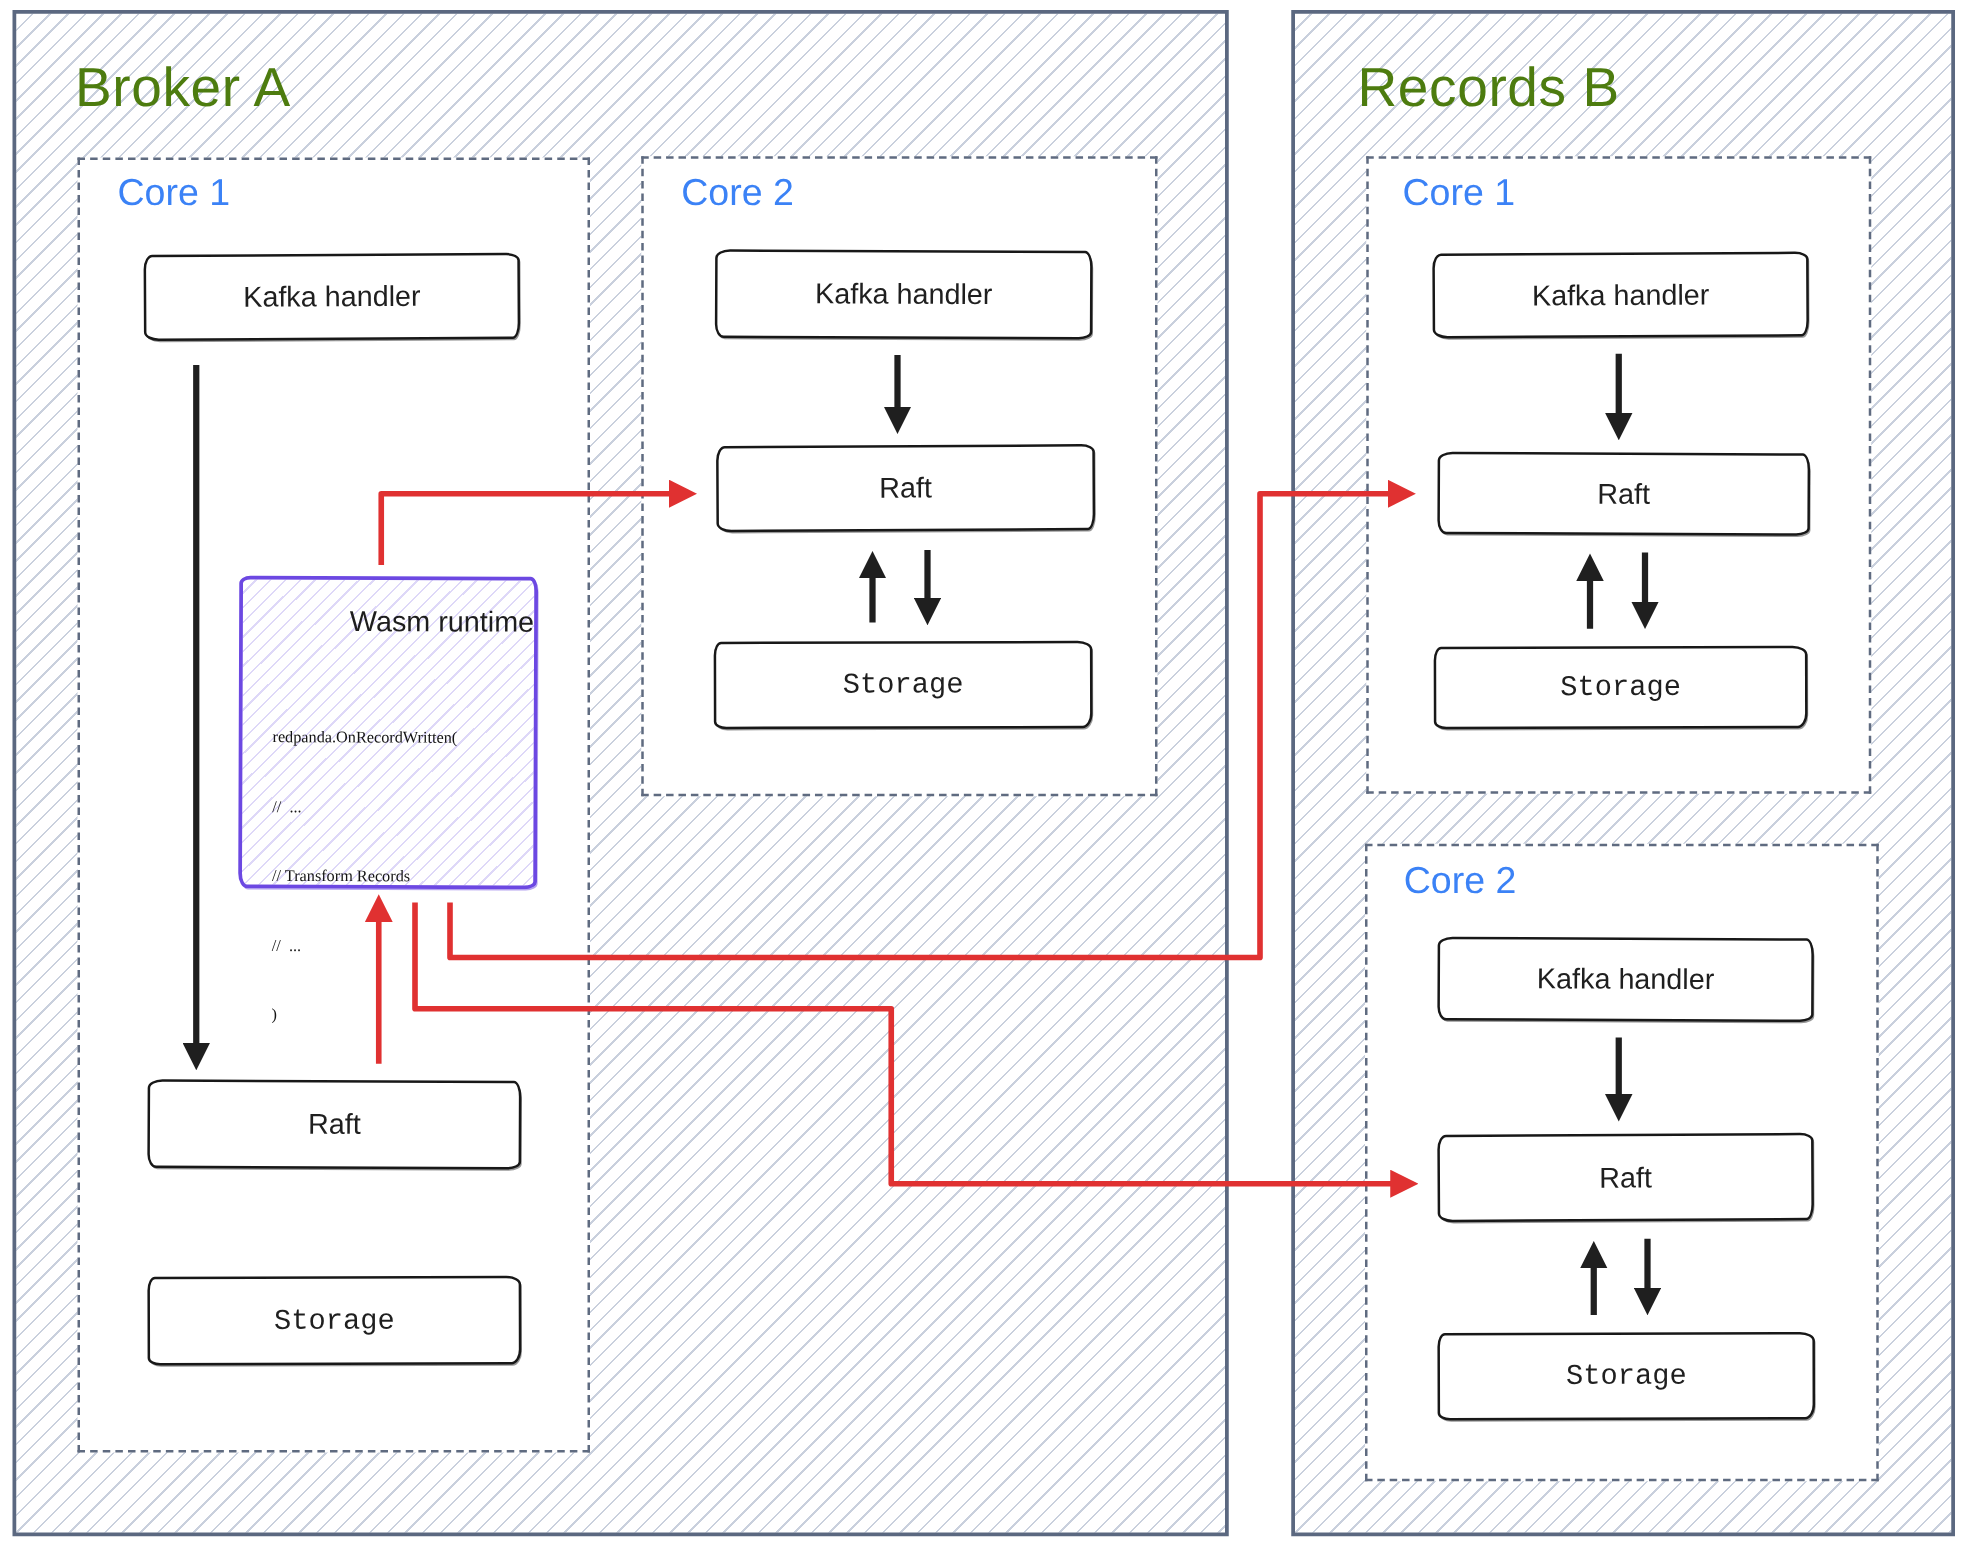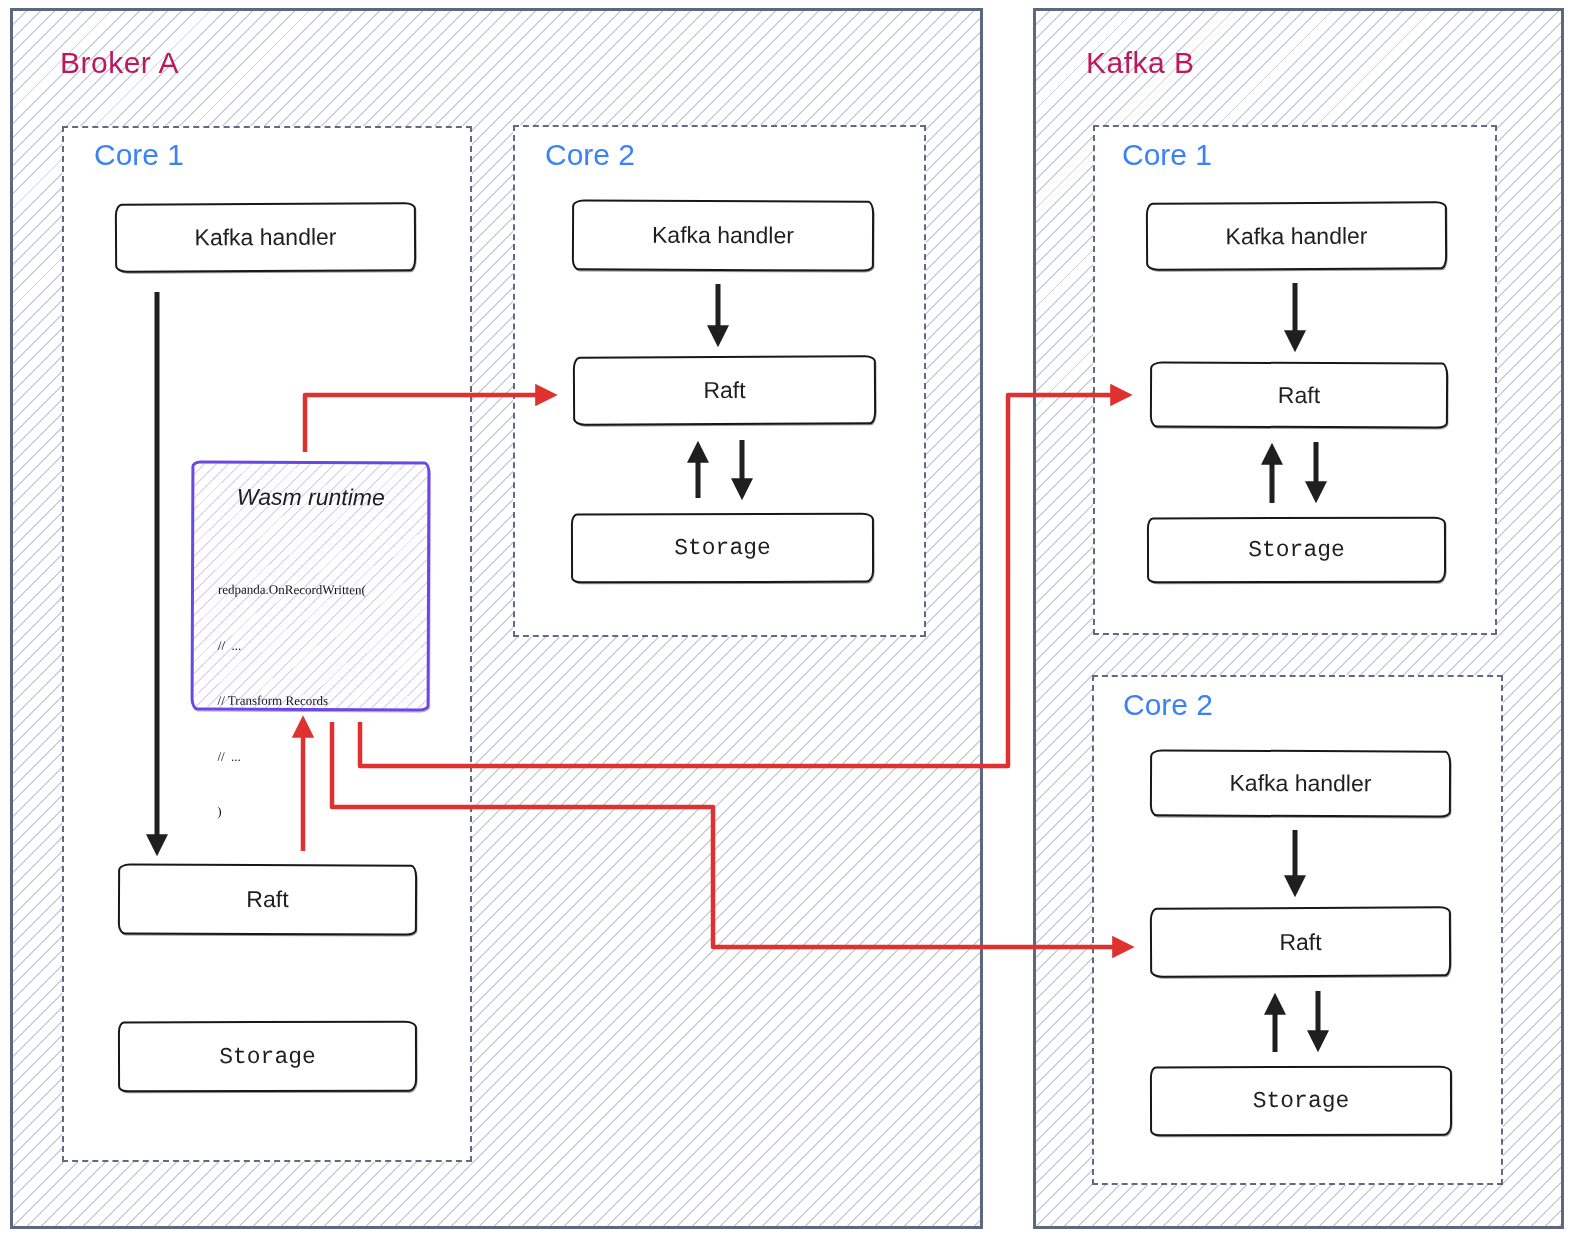--- a/index.html
+++ b/index.html
@@ -6,21 +6,21 @@
   #stage{
     position:relative;width:1573px;height:1242px;background:#ffffff;overflow:hidden;
     font-family:"Liberation Sans", sans-serif;color:#1d2129;
   }
   .broker{
     position:absolute;box-sizing:border-box;
     border:3px solid var(--broker-border,#5b6880);
     background:repeating-linear-gradient(135deg,#ffffff 0px,#ffffff 8.6px,var(--hatch,#c9d0dd) 8.6px,var(--hatch,#c9d0dd) 10px);
   }
   .broker-title{
-    position:absolute;font-size:30px;font-weight:400;color:#be185d;letter-spacing:.5px;white-space:nowrap;
+    position:absolute;font-size:44px;font-weight:400;color:#4d7c0f;letter-spacing:.5px;white-space:nowrap;
   }
   .core{
     position:absolute;box-sizing:border-box;background:#ffffff;
     border:2px dashed var(--core-border,#5f6b80);
   }
   .core-title{
     position:absolute;font-size:30px;color:#3b82f6;white-space:nowrap;
   }
   .box{
     position:absolute;box-sizing:border-box;background:#ffffff;
@@ -34,43 +34,43 @@
   .r3{border-radius:6px 12px 8px 10px / 11px 7px 12px 6px;transform:rotate(-.15deg);font-family:Liberation Mono, monospace;}
   .wasm{
     position:absolute;box-sizing:border-box;
     border:3px solid var(--purple,#6c48e2);
     border-radius:9px 6px 10px 7px / 6px 11px 6px 12px;
     transform:rotate(.2deg);
     background:repeating-linear-gradient(135deg,#ffffff 0px,#ffffff 7px,var(--purple-hatch,#ded8f8) 7px,var(--purple-hatch,#ded8f8) 8.3px);
     box-shadow:1px 1.5px 0 -0.5px rgba(108,72,226,.5);
   }
   .wasm-title{
-    position:absolute;left:0;right:0;top:20px;text-align:center;
-    font-size:23px;color:#1d1d1d;font-style:italic;
+    position:absolute;left:0;right:0;top:20px;text-align:right;
+    font-size:23px;color:#1d1d1d;
   }
   .wasm-code{
     position:absolute;left:24px;top:80px;
     font-family:Liberation Serif, serif;
     font-size:13px;line-height:18.5px;color:#141414;
     white-space:pre;
   }
   .overlay{position:absolute;left:0;top:0;z-index:5;pointer-events:none;}
   .ab{stroke:#1f1f1f;stroke-width:5;fill:none;stroke-linejoin:round;stroke-linecap:butt;}
   .ar{stroke:var(--red,#e03131);stroke-width:4.5;fill:none;stroke-linejoin:round;stroke-linecap:butt;}
 </style>
 </head>
 <body>
 
 <div id="stage">
 
   <div class="broker" style="left:10px;top:8px;width:973px;height:1221px;"></div>
   <div class="broker-title" style="left:60px;top:46px;">Broker A</div>
 
   <div class="broker" style="left:1033px;top:8px;width:531px;height:1221px;"></div>
-  <div class="broker-title" style="left:1086px;top:46px;">Kafka B</div>
+  <div class="broker-title" style="left:1086px;top:46px;">Records B</div>
 
   <div class="core" style="left:62px;top:126px;width:410px;height:1036px;"></div>
   <div class="core-title" style="left:94px;top:138px;">Core 1</div>
   <div class="box r1" style="left:115px;top:203px;width:301px;height:69px;">
     <span>Kafka handler</span>
   </div>
   <div class="wasm" style="left:191px;top:461px;width:239px;height:250px;">
     <div class="wasm-title">Wasm runtime</div>
     <div class="wasm-code">
       <div>redpanda.OnRecordWritten(</div>

